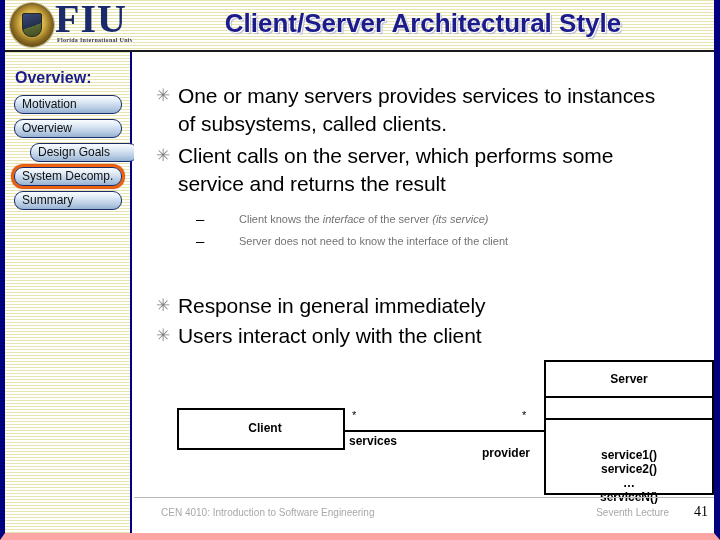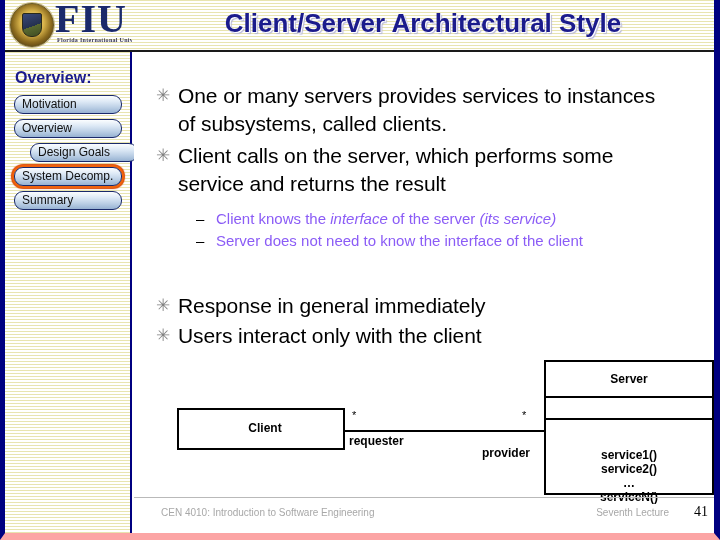--- a/index.html
+++ b/index.html
@@ -177,23 +177,24 @@
     align-items: flex-start;
   }
   .sub-mark {
     width: 20px;
     flex: 0 0 20px;
     color: #000000;
     font-size: 15px;
     line-height: 22px;
   }
   .sub-text {
-    font-size: 15px;
+    font-size: 11px;
     line-height: 22px;
-    color: #8b5cf6;
+    color: #737373;
+    margin-left: 23px;
   }
   .ital { font-style: italic; }
 
   
   #diagram {
     position: absolute;
     left: 0; top: 0;
     width: 580px; height: 481px;
     pointer-events: none;
   }
@@ -361,21 +362,21 @@
 
       <div class="uml-box" id="client-box">
         <div id="client-label">Client</div>
       </div>
 
       <div id="assoc-line"></div>
 
       <div class="mult" style="left:218px; top:357px;">*</div>
       <div class="mult" style="left:388px; top:357px;">*</div>
 
-      <div class="role" style="left:215px; top:382px;">requester</div>
+      <div class="role" style="left:215px; top:382px;">services</div>
       <div class="role" style="left:348px; top:394px;">provider</div>
 
       <div class="uml-box" id="server-box">
         <div id="server-name-cell">Server</div>
         <div id="server-attr-cell"></div>
         <div id="server-ops-cell">
           <div>service1()</div>
           <div>service2()</div>
           <div>…</div>
           <div>serviceN()</div>

